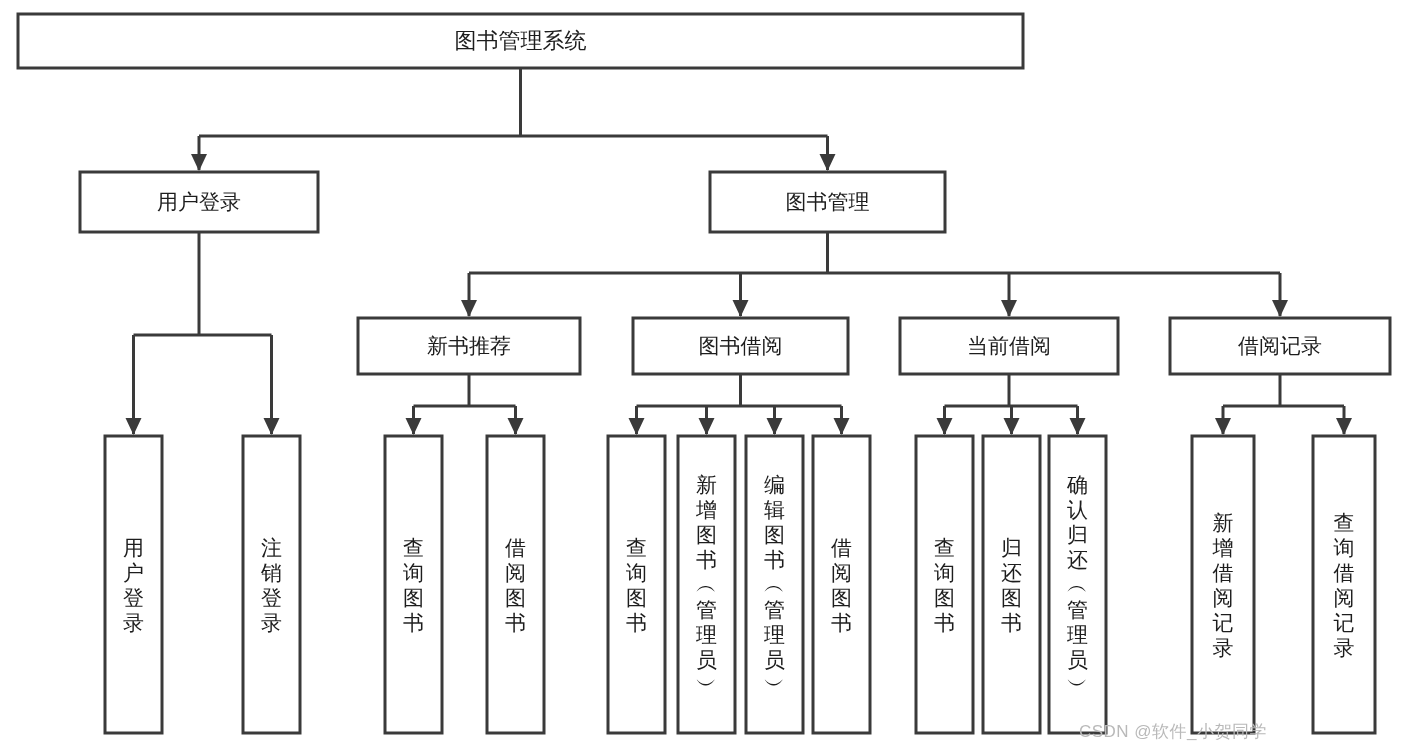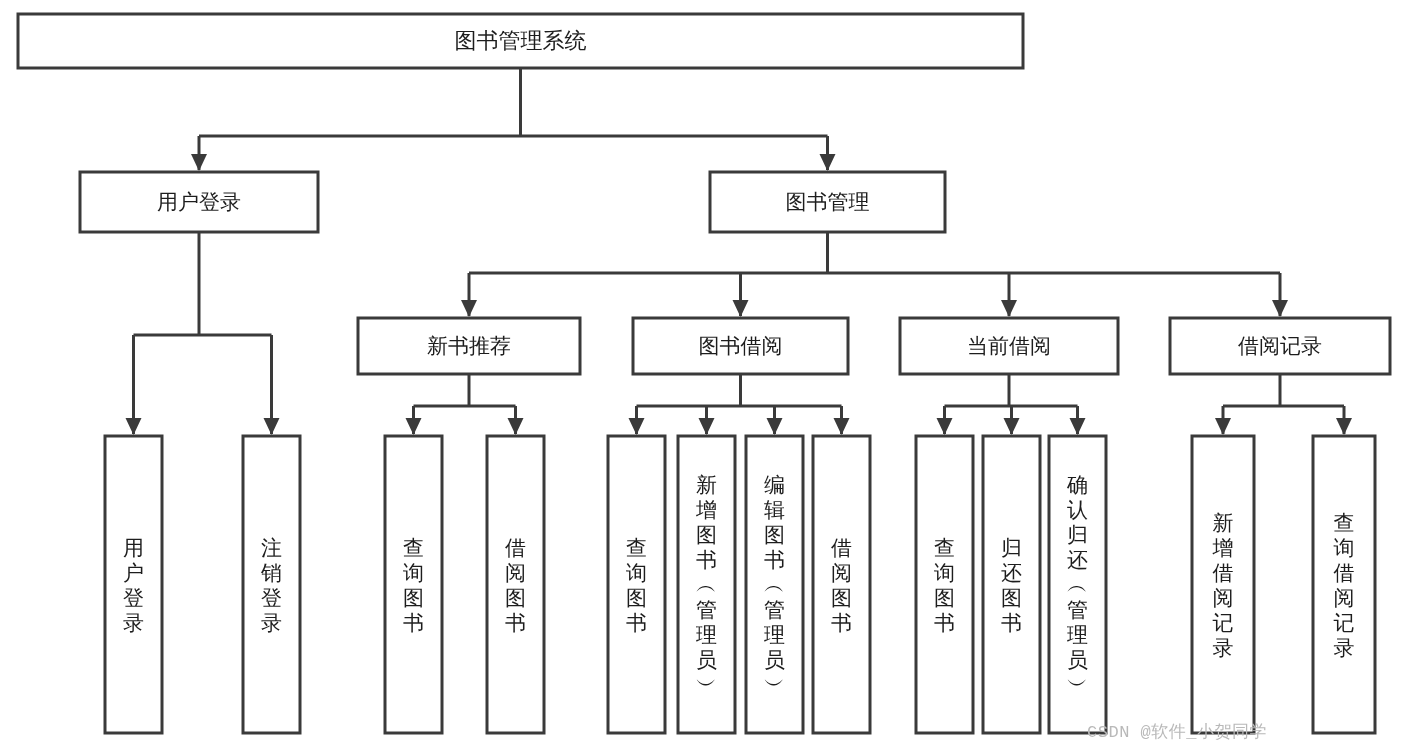--- a/index.html
+++ b/index.html
@@ -54,21 +54,21 @@
   .vertical-label {
     font-family: "Liberation Sans", "DejaVu Sans", sans-serif;
     font-size: 21px;
     fill: #1d1d1d;
     text-anchor: middle;
   }
   .watermark {
     position: absolute;
     right: 8px;
     bottom: 4px;
-    font-family: Liberation Mono, monospace;
+    font-family: Liberation Sans, sans-serif;
     font-size: 17px;
     color: #b9b9b9;
     letter-spacing: 0.5px;
     white-space: nowrap;
     user-select: none;
   }
 </style>
 </head>
 <body>
 

